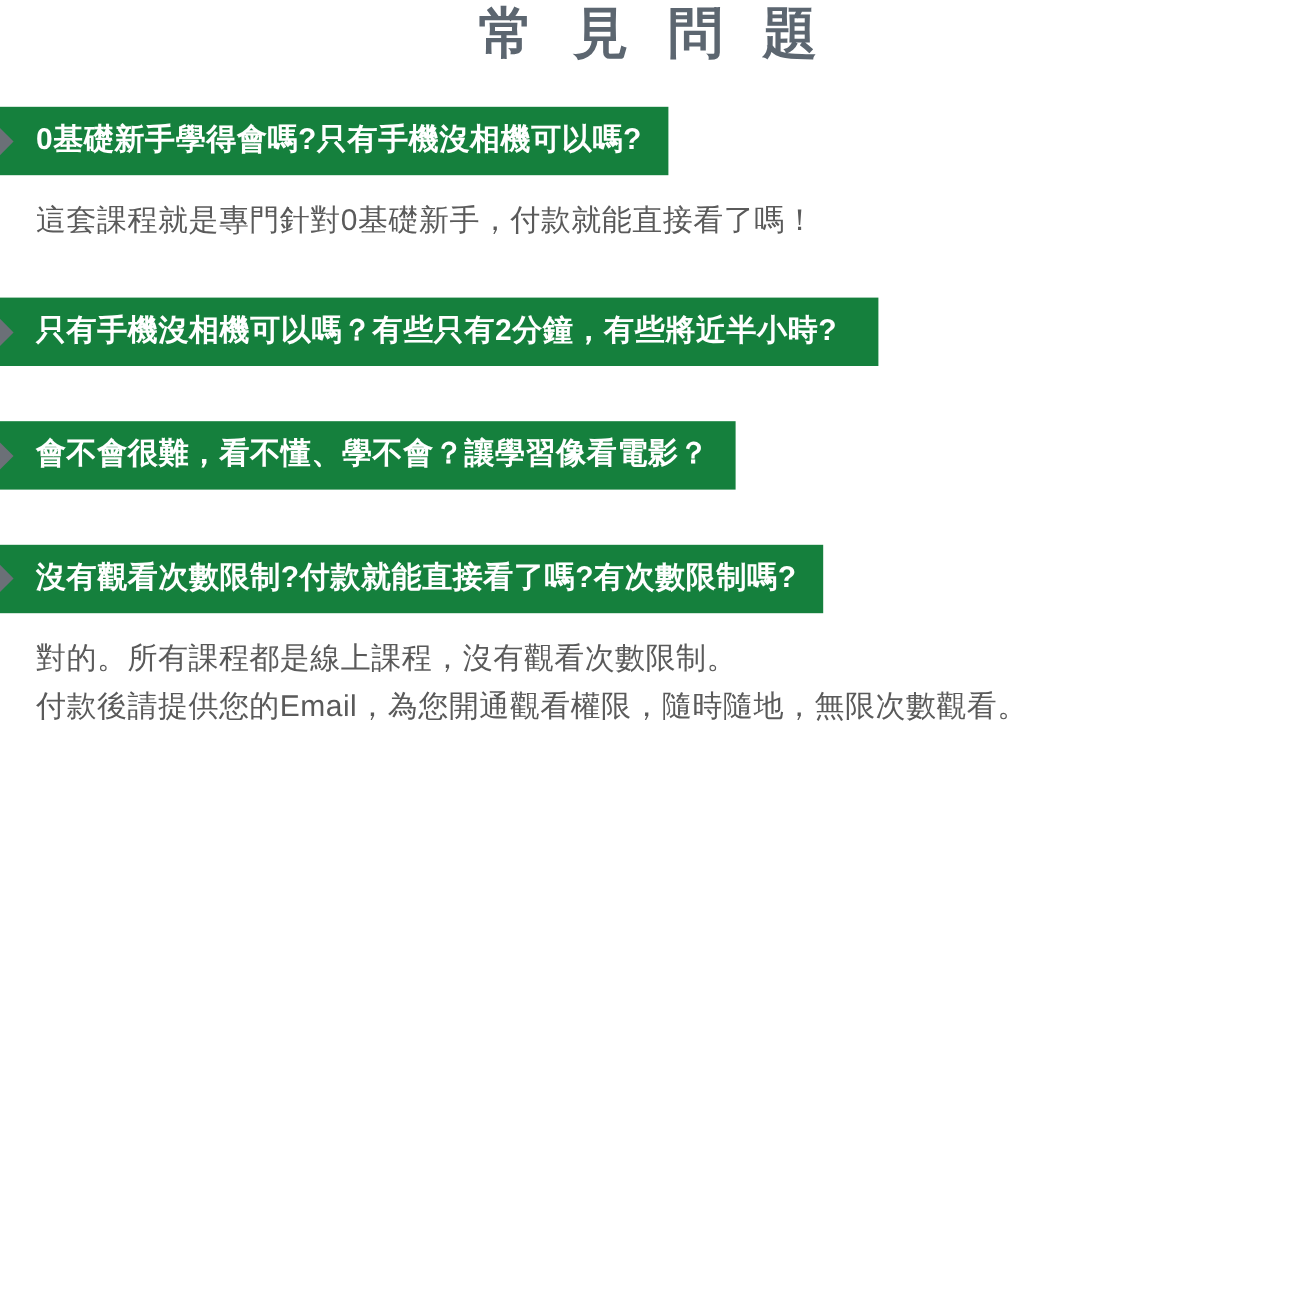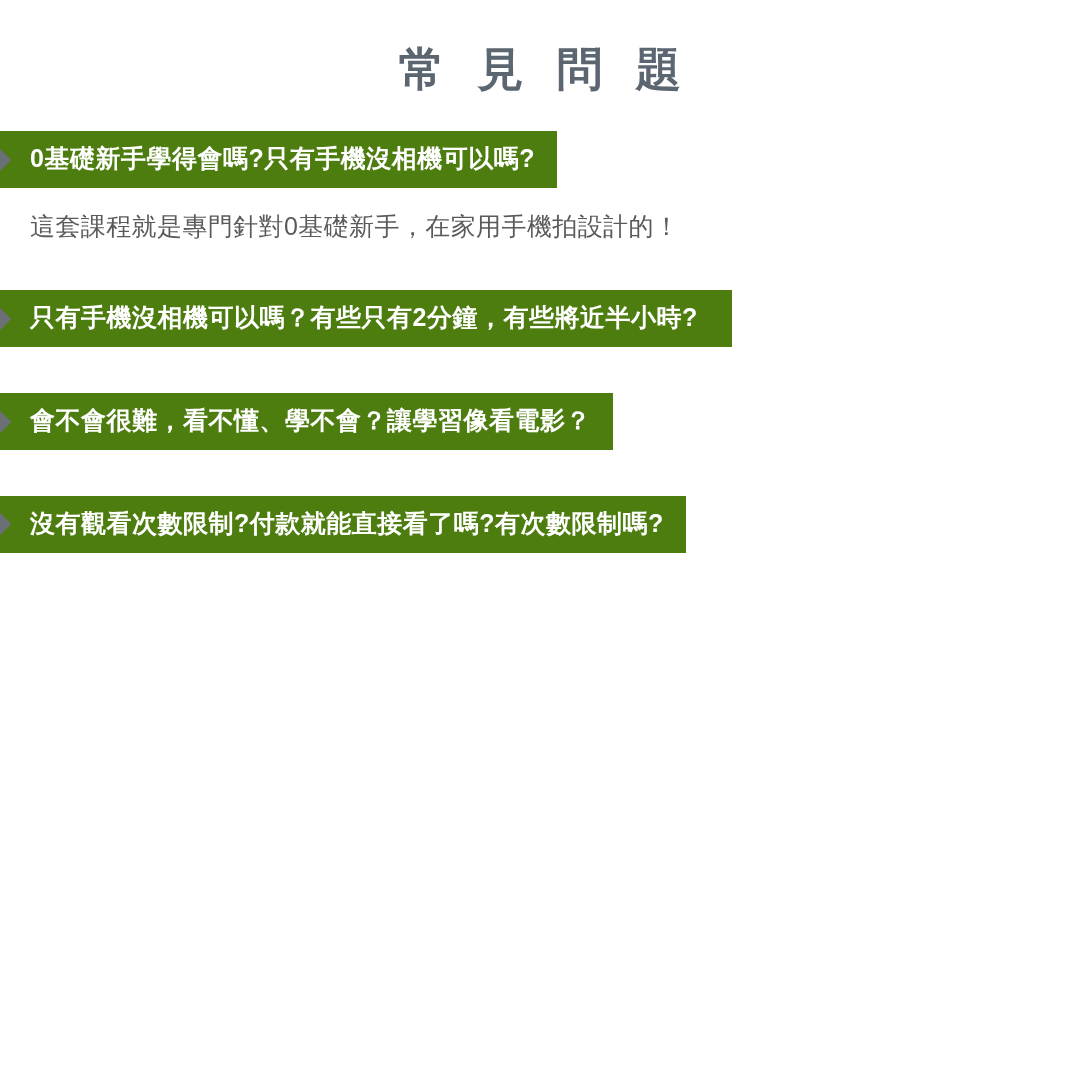--- a/index.html
+++ b/index.html
@@ -19,37 +19,36 @@
     width: 1080px;
     height: 1080px;
     box-sizing: border-box;
   }
   .page-title {
     text-align: center;
     font-size: 46px;
     font-weight: bold;
     color: #5c6670;
     letter-spacing: 10px;
-    padding-top: 42px;
     padding-left: 10px;
     line-height: 1.2;
   }
   .faq-list {
     margin-top: 34px;
   }
   .faq-item {
     margin-bottom: 0;
   }
   .q-row {
     position: relative;
     display: flex;
     align-items: center;
   }
   .q-bar {
-    background: #4d7c0f;
+    background: #15803d;
     color: #ffffff;
     font-weight: bold;
     display: inline-block;
     box-sizing: border-box;
     padding: 11px 22px 12px 30px;
     font-size: 25px;
     line-height: 1.35;
     letter-spacing: 0.5px;
     white-space: nowrap;
   }
@@ -84,21 +83,21 @@
   <div class="page-title">常 見 問 題</div>
 
   <div class="faq-list">
 
     <div class="faq-item">
       <div class="q-row">
         <span class="tail"></span>
         <div class="q-bar">0基礎新手學得會嗎?只有手機沒相機可以嗎?</div>
       </div>
       <div class="answer">
-        <div class="line">這套課程就是專門針對0基礎新手，在家用手機拍設計的！</div>
+        <div class="line">這套課程就是專門針對0基礎新手，付款就能直接看了嗎！</div>
       </div>
     </div>
 
     <div class="spacer-md"></div>
 
     <div class="faq-item">
       <div class="q-row">
         <span class="tail"></span>
         <div class="q-bar wide">只有手機沒相機可以嗎？有些只有2分鐘，有些將近半小時?</div>
       </div>
@@ -113,16 +112,20 @@
       </div>
     </div>
 
     <div class="spacer-lg"></div>
 
     <div class="faq-item">
       <div class="q-row">
         <span class="tail"></span>
         <div class="q-bar">沒有觀看次數限制?付款就能直接看了嗎?有次數限制嗎?</div>
       </div>
+      <div class="answer">
+        <div class="line">對的。所有課程都是線上課程，沒有觀看次數限制。</div>
+        <div class="line">付款後請提供您的Email，為您開通觀看權限，隨時隨地，無限次數觀看。</div>
+      </div>
     </div>
 
   </div>
 </div>
 
 </body></html>

